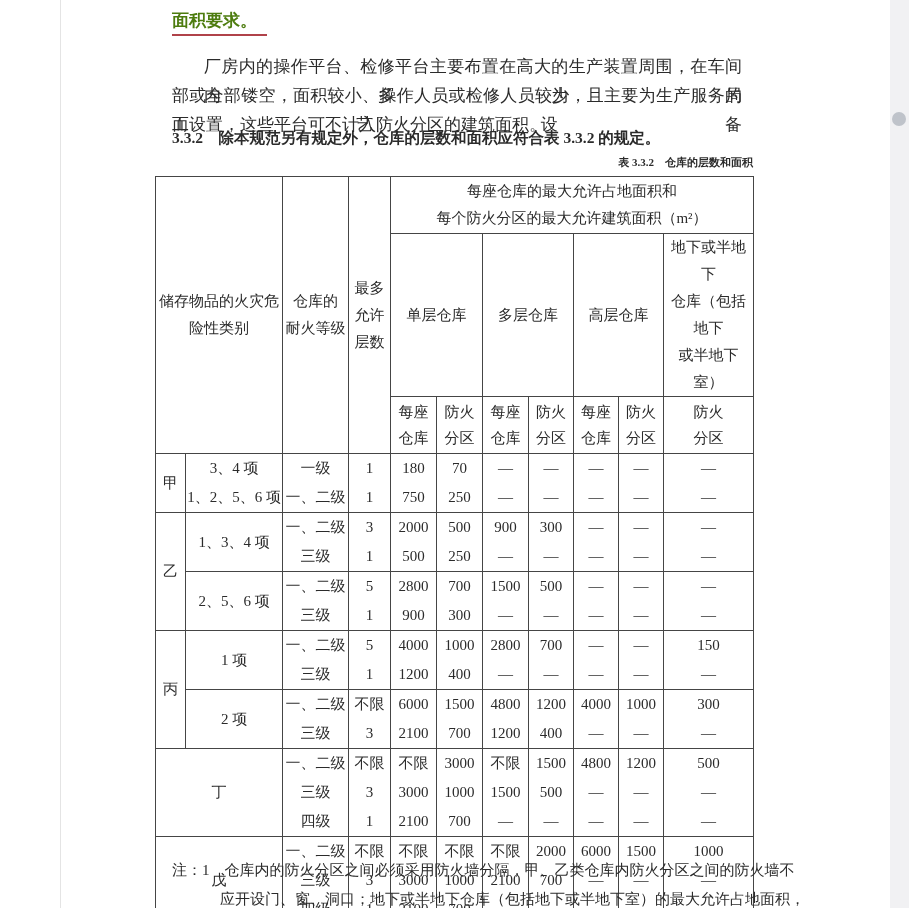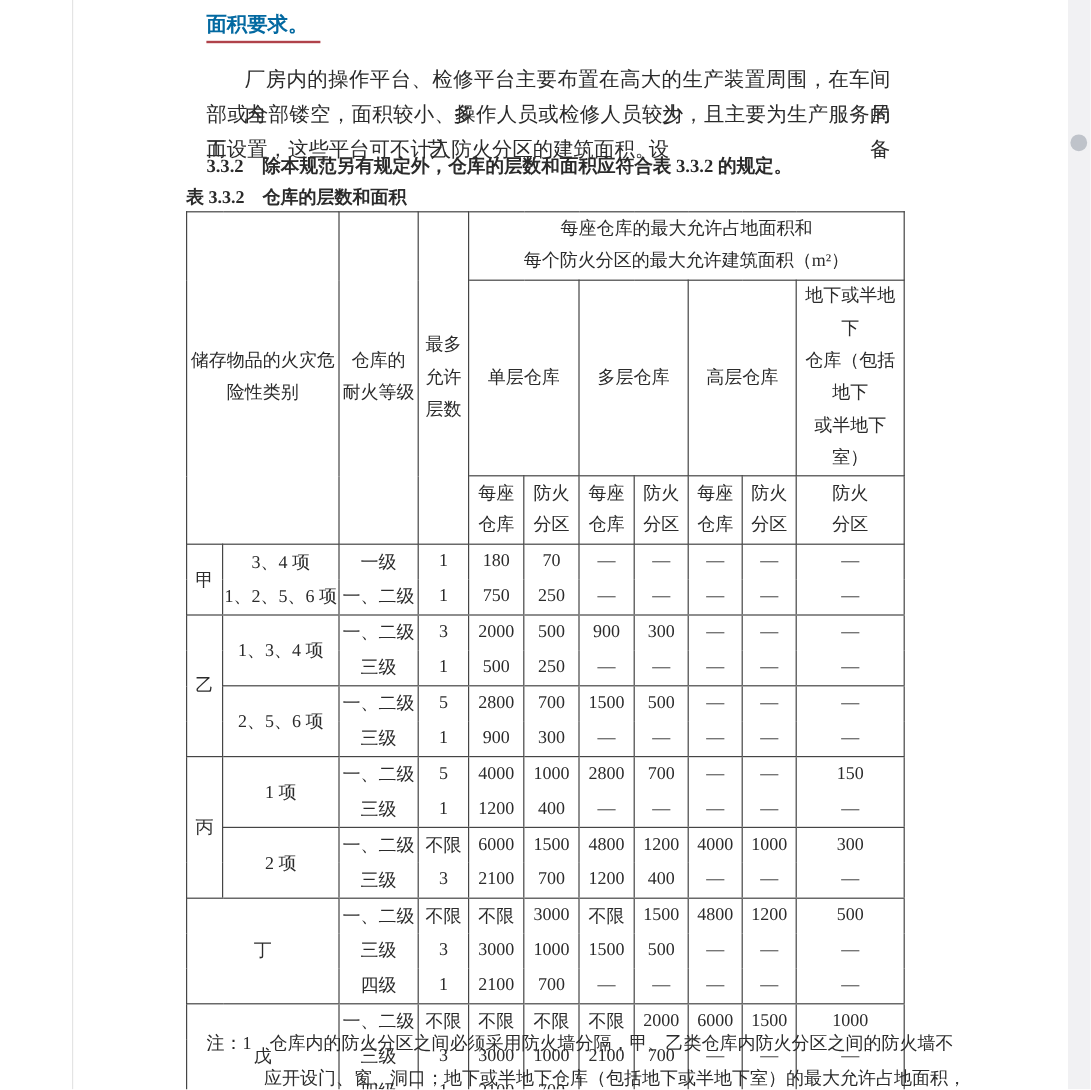--- a/index.html
+++ b/index.html
@@ -8,30 +8,30 @@
     overflow:hidden; color:#2b2b2b;
     font-family:"Liberation Serif","DejaVu Serif",serif;
   }
   .margin-line { position:absolute; left:60px; top:0; width:1px; height:908px; background:#e4e4e4; }
 
   .scroll-track { position:absolute; right:0; top:0; width:19px; height:908px; background:#f1f1f3; }
   .scroll-thumb { position:absolute; left:2px; top:112px; width:14px; height:14px; border-radius:50%; background:#bfc3ca; }
 
   .heading {
     position:absolute; left:172px; top:9px; font-size:17px; font-weight:600;
-    color:#0369a1; border-bottom:2px solid #b0424a; padding:0 10px 2px 0;
+    color:#4d7c0f; border-bottom:2px solid #b0424a; padding:0 10px 2px 0;
   }
 
   .para { position:absolute; left:172px; top:52px; width:570px; font-size:17px; }
   .pline { line-height:29px; height:29px; white-space:nowrap; }
   .pline.just { white-space:normal; text-align:justify; text-align-last:justify; }
   .pline.indent { padding-left:32px; }
 
   .clause { position:absolute; left:172px; top:128px; width:578px; font-size:15.5px; font-weight:bold; }
-  .caption { position:absolute; left:155px; top:155px; width:598px; text-align:left; font-size:15px; font-weight:bold; }
+  .caption { position:absolute; left:155px; top:155px; width:598px; text-align:right; font-size:11px; font-weight:bold; }
 
   table.t {
     position:absolute; left:155px; top:176px; width:598px;
     table-layout:fixed; border-collapse:collapse; border:1px solid #454545;
   }
   table.t th, table.t td { text-align:center; vertical-align:middle; padding:0; overflow:hidden; }
   table.t th { border:1px solid #454545; font-weight:normal; font-size:15px; line-height:27px; white-space:pre-line; }
   tr.hr1 th { height:56px; }
   tr.hr2 th { height:86px; }
   tr.hr3 th { height:56px; font-size:15px; line-height:26px; }

